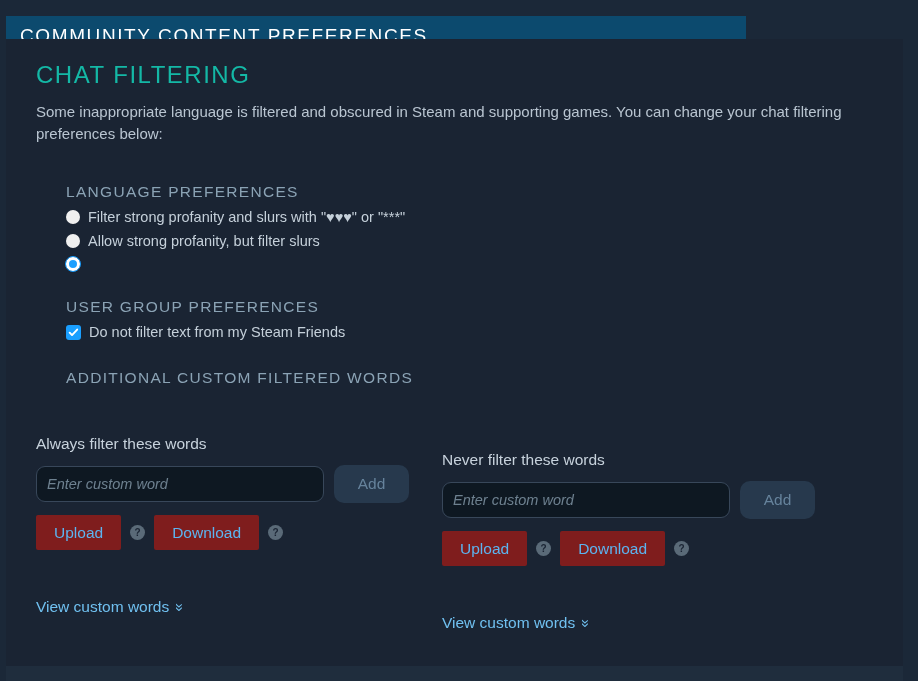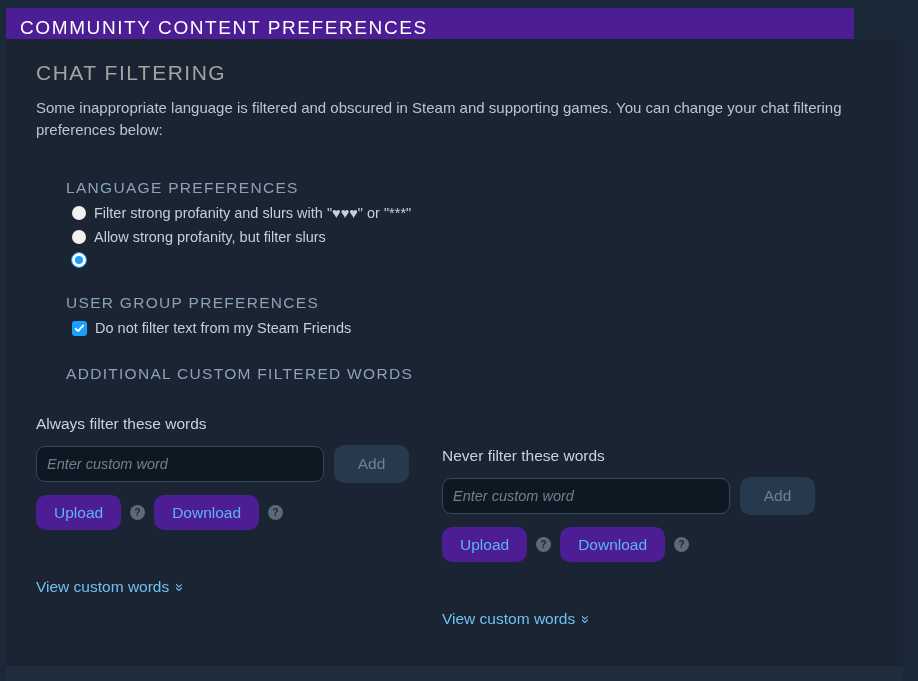--- a/index.html
+++ b/index.html
@@ -19,24 +19,24 @@
     position: relative;
     width: 918px;
     height: 681px;
     background: #1b2838;
   }
 
   
   .titlebar {
     position: absolute;
     left: 6px;
-    top: 8px;
-    width: 848px;
+    top: 16px;
+    width: 740px;
     height: 39px;
-    background: #4c1d95;
+    background: #0c4a6e;
     display: flex;
     align-items: center;
   }
   .titlebar-text {
     color: #ffffff;
     font-size: 19px;
     letter-spacing: 1.6px;
     padding-left: 14px;
     font-weight: 400;
     text-transform: uppercase;
@@ -51,22 +51,22 @@
     width: 897px;
     height: 627px;
     background: #1a2433;
     box-sizing: border-box;
   }
   .panel-inner {
     padding: 22px 30px 0 30px;
   }
 
   .section-title {
-    color: #a3a3a3;
-    font-size: 21px;
+    color: #14b8a6;
+    font-size: 24px;
     letter-spacing: 1.5px;
     text-transform: uppercase;
     margin: 0 0 12px 0;
     font-weight: 400;
   }
 
   .intro {
     color: #b9c5d1;
     font-size: 15px;
     line-height: 22px;
@@ -87,21 +87,20 @@
   }
   .sub-title.lang { margin-top: 38px; }
   .sub-title.group { margin-top: 27px; }
   .sub-title.custom { margin-top: 29px; }
 
   
   .option-row {
     display: flex;
     align-items: center;
     margin-top: 8px;
-    margin-left: 6px;
   }
   .option-row .option-label {
     color: #c5d0da;
     font-size: 14.5px;
     margin-left: 8px;
     white-space: nowrap;
   }
 
   .radio {
     width: 14px;
@@ -141,20 +140,21 @@
     align-items: center;
     justify-content: center;
   }
   .checkbox svg { display: block; }
 
   
   .columns {
     display: flex;
     margin-top: 32px;
     margin-left: 0px;
+    align-items: center;
   }
   .col { width: 406px; }
   .col + .col { margin-left: 0px; margin-top: 32px; }
 
   .col-label {
     color: #c7d2dc;
     font-size: 15.5px;
     margin-bottom: 12px;
   }
 
@@ -193,23 +193,23 @@
     cursor: default;
   }
 
   .file-row {
     display: flex;
     align-items: center;
     margin-top: 12px;
   }
   .file-button {
     height: 35px;
-    background: #4c1d95;
+    background: #7f1d1d;
     border: none;
-    border-radius: 10px;
+    border-radius: 2px;
     color: #5cb4f0;
     font-size: 15.5px;
     font-family: "Liberation Sans", sans-serif;
     padding: 0 18px;
     cursor: pointer;
   }
   .help-icon {
     width: 15px;
     height: 15px;
     border-radius: 50%;

